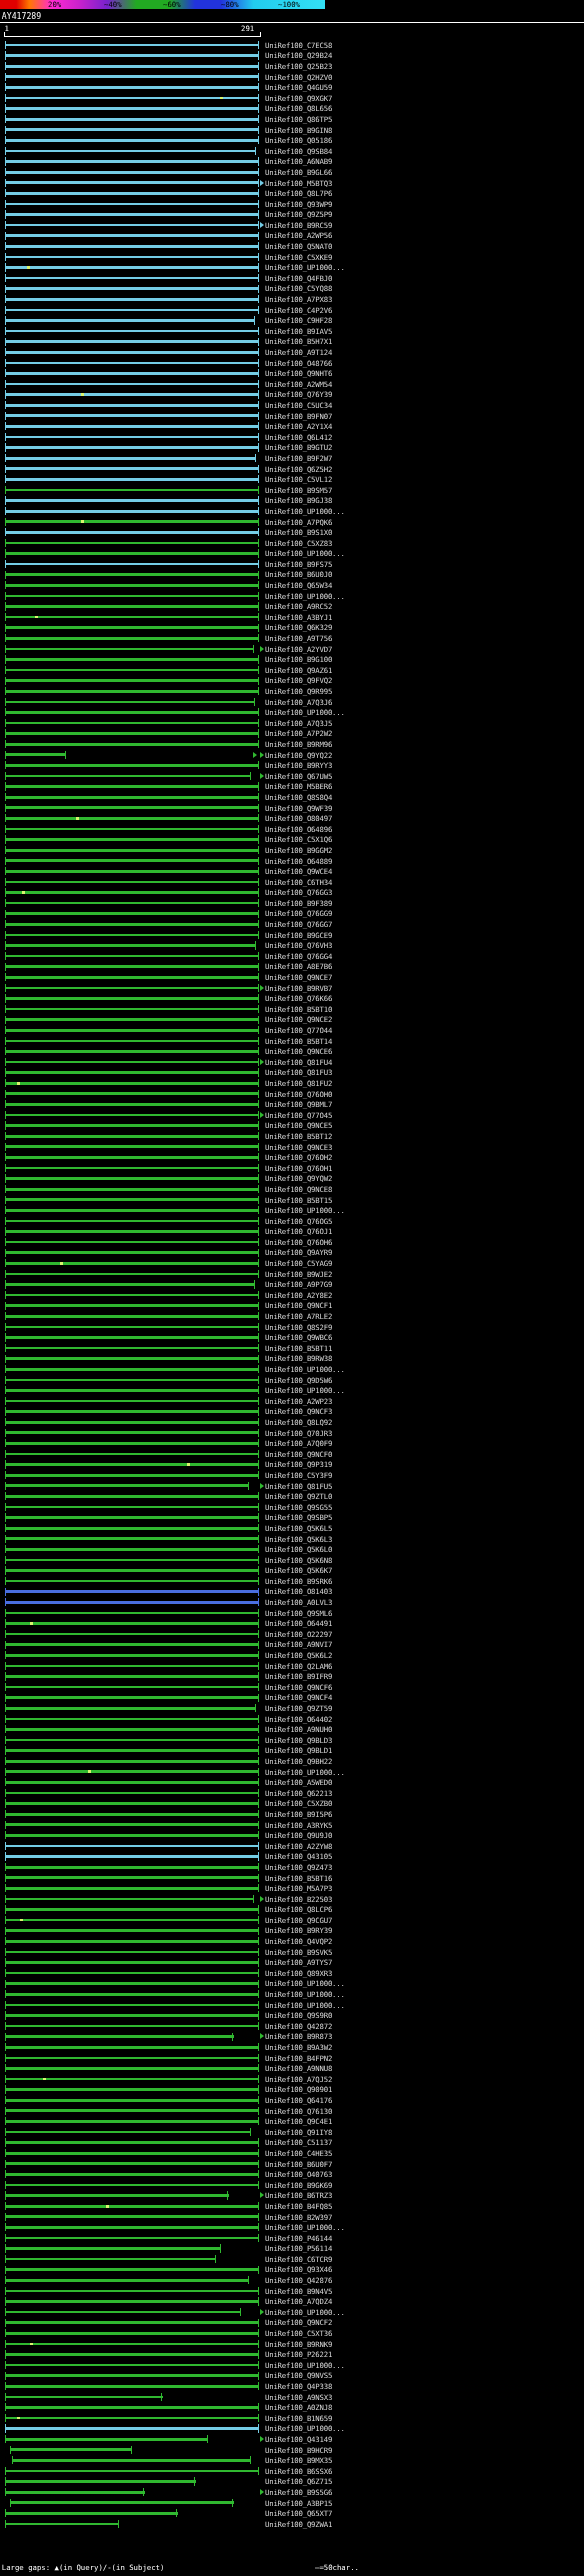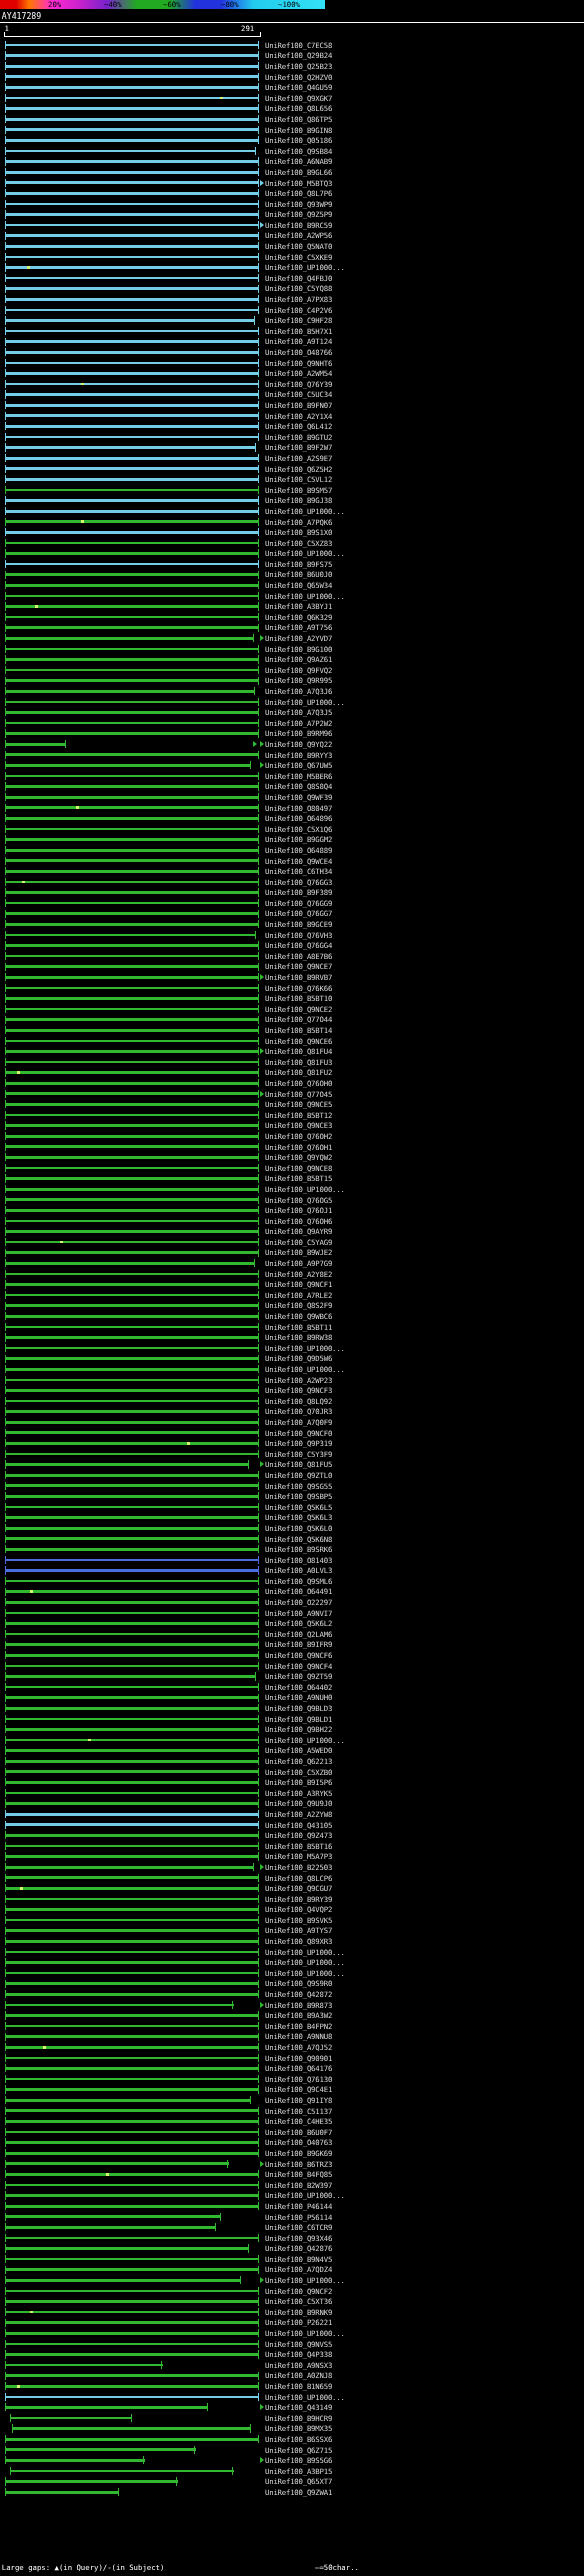--- a/index.html
+++ b/index.html
@@ -223,20 +223,26 @@
       <div class="row">
         <div class="bar-line" style="left: 4.6px; width: 250px; background: rgb(116, 205, 230);"></div>
         <div class="bar-cap" style="left: 4.6px; background: rgb(116, 205, 230);"></div>
         <div class="bar-cap" style="left: 254px; background: rgb(116, 205, 230);"></div>
         <span class="row-label">UniRef100_C9HF28</span>
       </div>
       <div class="row">
         <div class="bar-line" style="left: 4.6px; width: 254px; background: rgb(116, 205, 230);"></div>
         <div class="bar-cap" style="left: 4.6px; background: rgb(116, 205, 230);"></div>
         <div class="bar-cap" style="left: 258px; background: rgb(116, 205, 230);"></div>
+        <span class="row-label">UniRef100_B9IAV5</span>
+      </div>
+      <div class="row">
+        <div class="bar-line" style="left: 4.6px; width: 254px; background: rgb(116, 205, 230);"></div>
+        <div class="bar-cap" style="left: 4.6px; background: rgb(116, 205, 230);"></div>
+        <div class="bar-cap" style="left: 258px; background: rgb(116, 205, 230);"></div>
         <span class="row-label">UniRef100_B5H7X1</span>
       </div>
       <div class="row">
         <div class="bar-line" style="left: 4.6px; width: 254px; background: rgb(116, 205, 230);"></div>
         <div class="bar-cap" style="left: 4.6px; background: rgb(116, 205, 230);"></div>
         <div class="bar-cap" style="left: 258px; background: rgb(116, 205, 230);"></div>
         <span class="row-label">UniRef100_A9T124</span>
       </div>
       <div class="row">
         <div class="bar-line" style="left: 4.6px; width: 254px; background: rgb(116, 205, 230);"></div>
@@ -296,26 +302,20 @@
       <div class="row">
         <div class="bar-line" style="left: 4.6px; width: 251px; background: rgb(116, 205, 230);"></div>
         <div class="bar-cap" style="left: 4.6px; background: rgb(116, 205, 230);"></div>
         <div class="bar-cap" style="left: 255px; background: rgb(116, 205, 230);"></div>
         <span class="row-label">UniRef100_B9F2W7</span>
       </div>
       <div class="row">
         <div class="bar-line" style="left: 4.6px; width: 254px; background: rgb(116, 205, 230);"></div>
         <div class="bar-cap" style="left: 4.6px; background: rgb(116, 205, 230);"></div>
         <div class="bar-cap" style="left: 258px; background: rgb(116, 205, 230);"></div>
-        <span class="row-label">UniRef100_A2S9E7</span>
-      </div>
-      <div class="row">
-        <div class="bar-line" style="left: 4.6px; width: 254px; background: rgb(116, 205, 230);"></div>
-        <div class="bar-cap" style="left: 4.6px; background: rgb(116, 205, 230);"></div>
-        <div class="bar-cap" style="left: 258px; background: rgb(116, 205, 230);"></div>
         <span class="row-label">UniRef100_Q6Z5H2</span>
       </div>
       <div class="row">
         <div class="bar-line" style="left: 4.6px; width: 254px; background: rgb(116, 205, 230);"></div>
         <div class="bar-cap" style="left: 4.6px; background: rgb(116, 205, 230);"></div>
         <div class="bar-cap" style="left: 258px; background: rgb(116, 205, 230);"></div>
         <span class="row-label">UniRef100_C5VL12</span>
       </div>
       <div class="row">
         <div class="bar-line" style="left: 4.6px; width: 254px; background: rgb(48, 184, 48);"></div>
@@ -376,20 +376,26 @@
         <div class="bar-line" style="left: 4.6px; width: 254px; background: rgb(48, 184, 48);"></div>
         <div class="bar-cap" style="left: 4.6px; background: rgb(48, 184, 48);"></div>
         <div class="bar-cap" style="left: 258px; background: rgb(48, 184, 48);"></div>
         <span class="row-label">UniRef100_Q65W34</span>
       </div>
       <div class="row">
         <div class="bar-line" style="left: 4.6px; width: 254px; background: rgb(48, 184, 48);"></div>
         <div class="bar-cap" style="left: 4.6px; background: rgb(48, 184, 48);"></div>
         <div class="bar-cap" style="left: 258px; background: rgb(48, 184, 48);"></div>
         <span class="row-label">UniRef100_UP1000...</span>
+      </div>
+      <div class="row">
+        <div class="bar-line" style="left: 4.6px; width: 254px; background: rgb(48, 184, 48);"></div>
+        <div class="bar-cap" style="left: 4.6px; background: rgb(48, 184, 48);"></div>
+        <div class="bar-cap" style="left: 258px; background: rgb(48, 184, 48);"></div>
+        <span class="row-label">UniRef100_A9RC52</span>
       </div>
       <div class="row">
         <div class="bar-line" style="left: 4.6px; width: 254px; background: rgb(48, 184, 48);"></div>
         <div class="bar-cap" style="left: 4.6px; background: rgb(48, 184, 48);"></div>
         <div class="bar-cap" style="left: 258px; background: rgb(48, 184, 48);"></div>
         <div class="bar-dot" style="left: 35px; background: rgb(217, 245, 111);"></div>
         <span class="row-label">UniRef100_A3BYJ1</span>
       </div>
       <div class="row">
         <div class="bar-line" style="left: 4.6px; width: 254px; background: rgb(48, 184, 48);"></div>
@@ -667,20 +673,26 @@
       <div class="row">
         <div class="bar-line" style="left: 4.6px; width: 254px; background: rgb(48, 184, 48);"></div>
         <div class="bar-cap" style="left: 4.6px; background: rgb(48, 184, 48);"></div>
         <div class="bar-cap" style="left: 258px; background: rgb(48, 184, 48);"></div>
         <span class="row-label">UniRef100_Q76OH0</span>
       </div>
       <div class="row">
         <div class="bar-line" style="left: 4.6px; width: 254px; background: rgb(48, 184, 48);"></div>
         <div class="bar-cap" style="left: 4.6px; background: rgb(48, 184, 48);"></div>
         <div class="bar-cap" style="left: 258px; background: rgb(48, 184, 48);"></div>
+        <span class="row-label">UniRef100_Q9BML7</span>
+      </div>
+      <div class="row">
+        <div class="bar-line" style="left: 4.6px; width: 254px; background: rgb(48, 184, 48);"></div>
+        <div class="bar-cap" style="left: 4.6px; background: rgb(48, 184, 48);"></div>
+        <div class="bar-cap" style="left: 258px; background: rgb(48, 184, 48);"></div>
         <div class="tri" style="left: 260px; border-left-color: rgb(48, 184, 48);"></div>
         <span class="row-label">UniRef100_Q77O45</span>
       </div>
       <div class="row">
         <div class="bar-line" style="left: 4.6px; width: 254px; background: rgb(48, 184, 48);"></div>
         <div class="bar-cap" style="left: 4.6px; background: rgb(48, 184, 48);"></div>
         <div class="bar-cap" style="left: 258px; background: rgb(48, 184, 48);"></div>
         <span class="row-label">UniRef100_Q9NCE5</span>
       </div>
       <div class="row">
@@ -924,20 +936,26 @@
         <div class="bar-line" style="left: 4.6px; width: 254px; background: rgb(48, 184, 48);"></div>
         <div class="bar-cap" style="left: 4.6px; background: rgb(48, 184, 48);"></div>
         <div class="bar-cap" style="left: 258px; background: rgb(48, 184, 48);"></div>
         <span class="row-label">UniRef100_Q5K6L0</span>
       </div>
       <div class="row">
         <div class="bar-line" style="left: 4.6px; width: 254px; background: rgb(48, 184, 48);"></div>
         <div class="bar-cap" style="left: 4.6px; background: rgb(48, 184, 48);"></div>
         <div class="bar-cap" style="left: 258px; background: rgb(48, 184, 48);"></div>
         <span class="row-label">UniRef100_Q5K6N8</span>
+      </div>
+      <div class="row">
+        <div class="bar-line" style="left: 4.6px; width: 254px; background: rgb(48, 184, 48);"></div>
+        <div class="bar-cap" style="left: 4.6px; background: rgb(48, 184, 48);"></div>
+        <div class="bar-cap" style="left: 258px; background: rgb(48, 184, 48);"></div>
+        <span class="row-label">UniRef100_Q5K6K7</span>
       </div>
       <div class="row">
         <div class="bar-line" style="left: 4.6px; width: 254px; background: rgb(48, 184, 48);"></div>
         <div class="bar-cap" style="left: 4.6px; background: rgb(48, 184, 48);"></div>
         <div class="bar-cap" style="left: 258px; background: rgb(48, 184, 48);"></div>
         <span class="row-label">UniRef100_B9SRK6</span>
       </div>
       <div class="row">
         <div class="bar-line" style="left: 4.6px; width: 254px; background: rgb(74, 110, 224);"></div>
         <div class="bar-cap" style="left: 4.6px; background: rgb(74, 110, 224);"></div>

